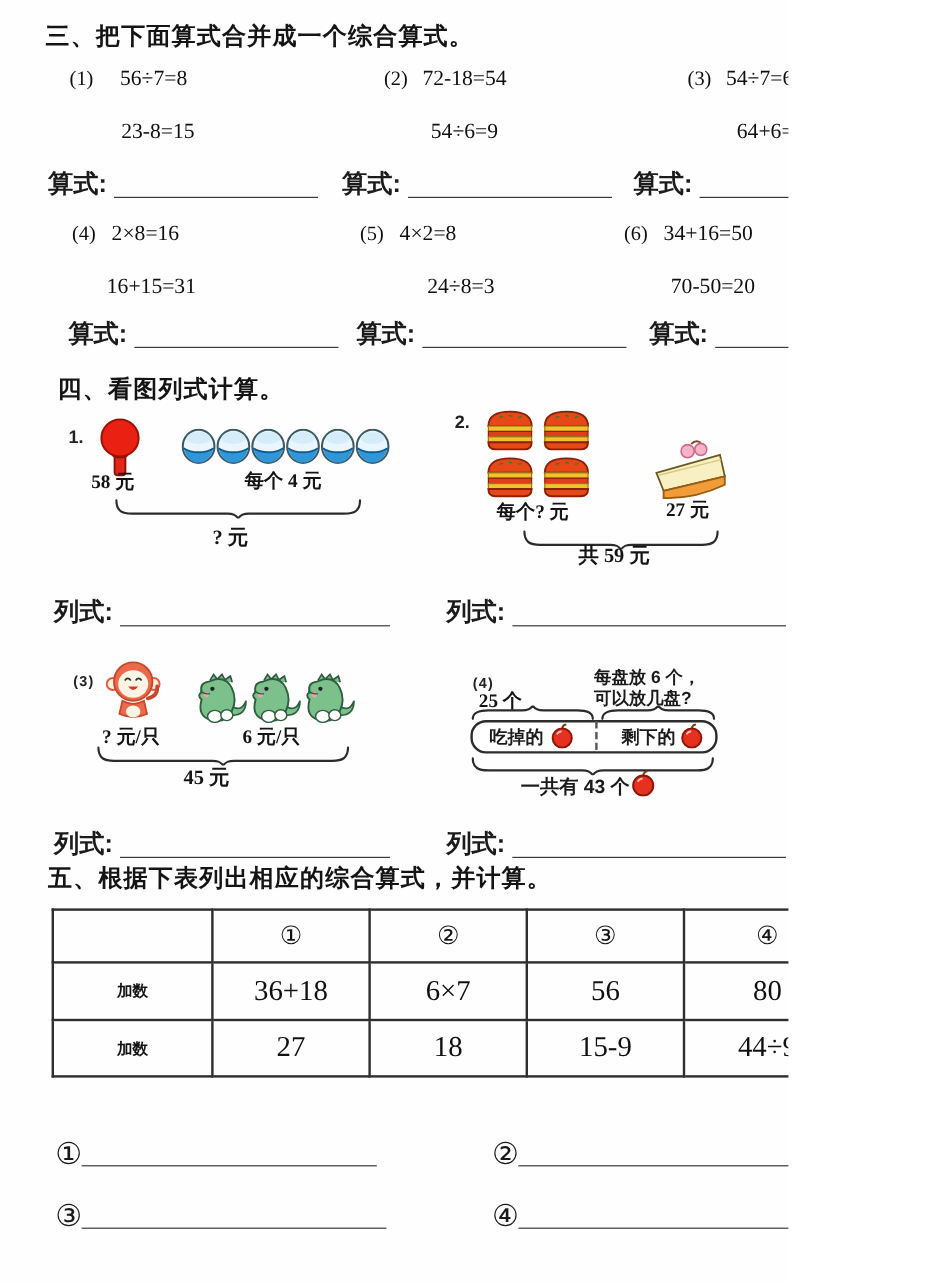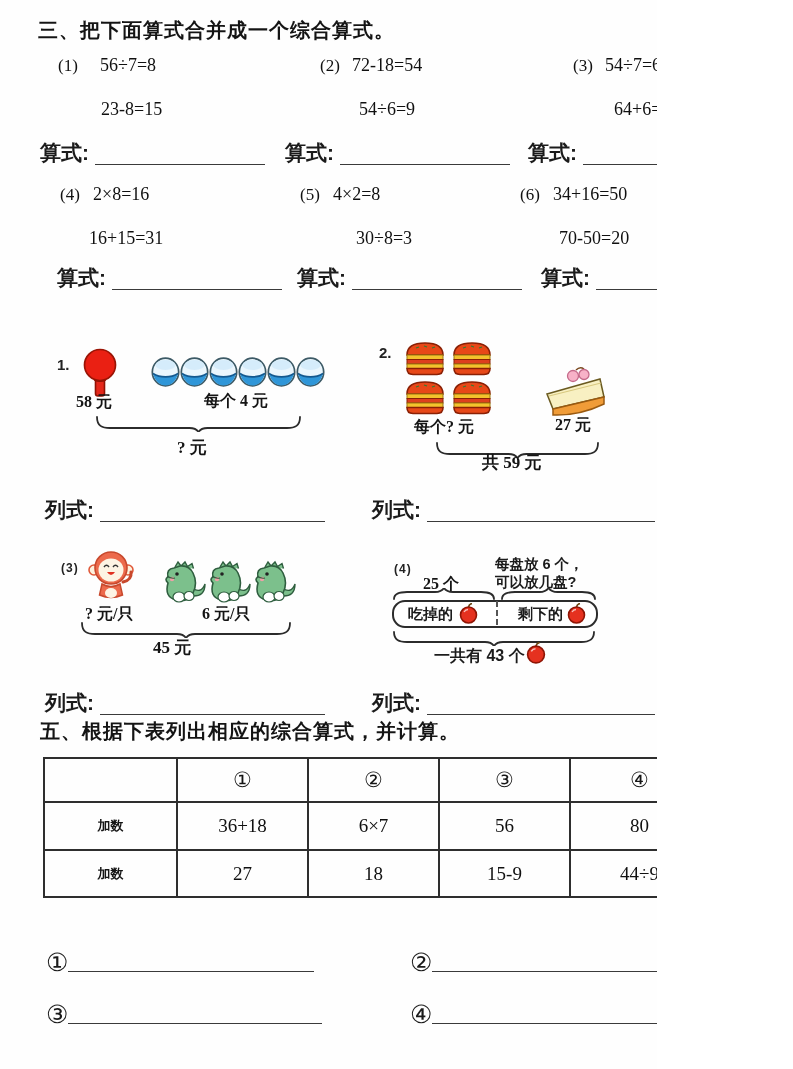--- a/index.html
+++ b/index.html
@@ -18,21 +18,21 @@
   .bline{display:inline-block;border-bottom:1.6px solid #3a3a3a;height:18px;margin-bottom:2px;}
   .brace{display:block;}
   .qtext{font-weight:bold;font-size:14.5px;color:#1b1b1b;white-space:nowrap;}
   .boxlabel{font-weight:bold;font-size:15px;color:#1b1b1b;white-space:nowrap;}
   .p4box{border:2.2px solid #2c2c2c;border-radius:13px;background:#fff;}
   .p4divider{border-left:2px dashed #555;height:24px;}
   table.s5{border-collapse:collapse;table-layout:fixed;}
   table.s5 td{border:2.2px solid #2e2e2e;text-align:center;vertical-align:middle;padding:0;}
   .thead-circ{font-size:21px;color:#151515;}
   .cell-label{font-weight:bold;font-size:13px;color:#151515;}
-  .cell-val{font-family:"Liberation Serif",serif;font-size:19px;color:#101010;}
+  .cell-val{font-family:"Liberation Serif",serif;font-size:24px;color:#101010;}
   .ansrow{display:flex;align-items:flex-end;}
   .circ{font-size:25px;line-height:1;color:#1a1a1a;}
   .ansline{flex:1;border-bottom:1.7px solid #3a3a3a;height:20px;margin-bottom:3px;}
   svg{display:block;}
   .iconrow{display:flex;}
 </style>
 </head>
 <body>
 
 <div class="sheet">
@@ -64,36 +64,37 @@
   </div>
 
   <span class="abs pnum" style="left:60px;top:185px">(4)</span>
   <span class="abs eq" style="left:93px;top:184px">2×8=16</span>
   <span class="abs pnum" style="left:300px;top:185px">(5)</span>
   <span class="abs eq" style="left:333px;top:184px">4×2=8</span>
   <span class="abs pnum" style="left:520px;top:185px">(6)</span>
   <span class="abs eq" style="left:553px;top:184px">34+16=50</span>
 
   <span class="abs eq" style="left:89px;top:228px">16+15=31</span>
-  <span class="abs eq" style="left:356px;top:228px">30÷8=3</span>
+  <span class="abs eq" style="left:356px;top:228px">24÷8=3</span>
   <span class="abs eq" style="left:559px;top:228px">70-50=20</span>
 
   <div class="abs blankrow" style="left:57px;top:264px">
     <span class="lab">算式:</span>
     <span class="bline" style="width:170px"></span>
   </div>
   <div class="abs blankrow" style="left:297px;top:264px">
     <span class="lab">算式:</span>
     <span class="bline" style="width:170px"></span>
   </div>
   <div class="abs blankrow" style="left:541px;top:264px">
     <span class="lab">算式:</span>
     <span class="bline" style="width:172px"></span>
   </div>
 
+  <div class="abs heading" style="left:48px;top:311px">四、看图列式计算。</div>
 
   <span class="abs itemnum" style="left:57px;top:356px">1.</span>
   <span class="abs" style="left:80px;top:347px">
     <svg width="40" height="54" viewBox="0 0 40 54">
       <rect x="15.5" y="31" width="9" height="18" rx="2.5" fill="#e5271a" stroke="#8f1204" stroke-width="1.6"></rect>
       <circle cx="20" cy="18" r="15.5" fill="#ea2013" stroke="#9a1405" stroke-width="1.7"></circle>
       <path d="M14,33 q6,3 12,0" stroke="#8f1204" stroke-width="1.2" fill="none"></path>
     </svg>
   </span>
   <div class="abs iconrow" style="left:151px;top:357px">
@@ -298,21 +299,21 @@
   <span class="abs price" style="left:85px;top:604px">? 元/只</span>
   <span class="abs price" style="left:202px;top:604px">6 元/只</span>
   <span class="abs brace" style="left:80px;top:620px;width:212px;height:18px">
       <svg width="212" height="18" viewBox="0 0 212 18">
         <path d="M2,3 C2,12 7,14 15,14 L97,14 C102,14 104,15 106,18 C108,15 110,14 115,14 L197,14 C205,14 210,12 210,3" fill="none" stroke="#2b2b2b" stroke-width="1.8" stroke-linecap="round"></path>
       </svg>
     </span>
   <span class="abs price-lg" style="left:153px;top:636px">45 元</span>
 
   <span class="abs pnum-s" style="left:394px;top:562px">(4)</span>
-  <span class="abs price" style="left:423px;top:574px">25 个</span>
+  <span class="abs price" style="left:399px;top:574px">25 个</span>
   <span class="abs qtext" style="left:495px;top:555px">每盘放 6 个，</span>
   <span class="abs qtext" style="left:495px;top:573px">可以放几盘?</span>
   <span class="abs brace" style="left:392px;top:588px;width:104px;height:12px">
       <svg width="104" height="12" viewBox="0 0 104 12">
         <path d="M2,11 C2,6 7,4 15,4 L43,4 C48,4 50,3 52,0 C54,3 56,4 61,4 L89,4 C97,4 102,6 102,11" fill="none" stroke="#2b2b2b" stroke-width="1.8" stroke-linecap="round"></path>
       </svg>
     </span>
   <span class="abs brace" style="left:500px;top:588px;width:97px;height:12px">
       <svg width="97" height="12" viewBox="0 0 97 12">
         <path d="M2,11 C2,6 7,4 15,4 L39.5,4 C44.5,4 46.5,3 48.5,0 C50.5,3 52.5,4 57.5,4 L82,4 C90,4 95,6 95,11" fill="none" stroke="#2b2b2b" stroke-width="1.8" stroke-linecap="round"></path>

